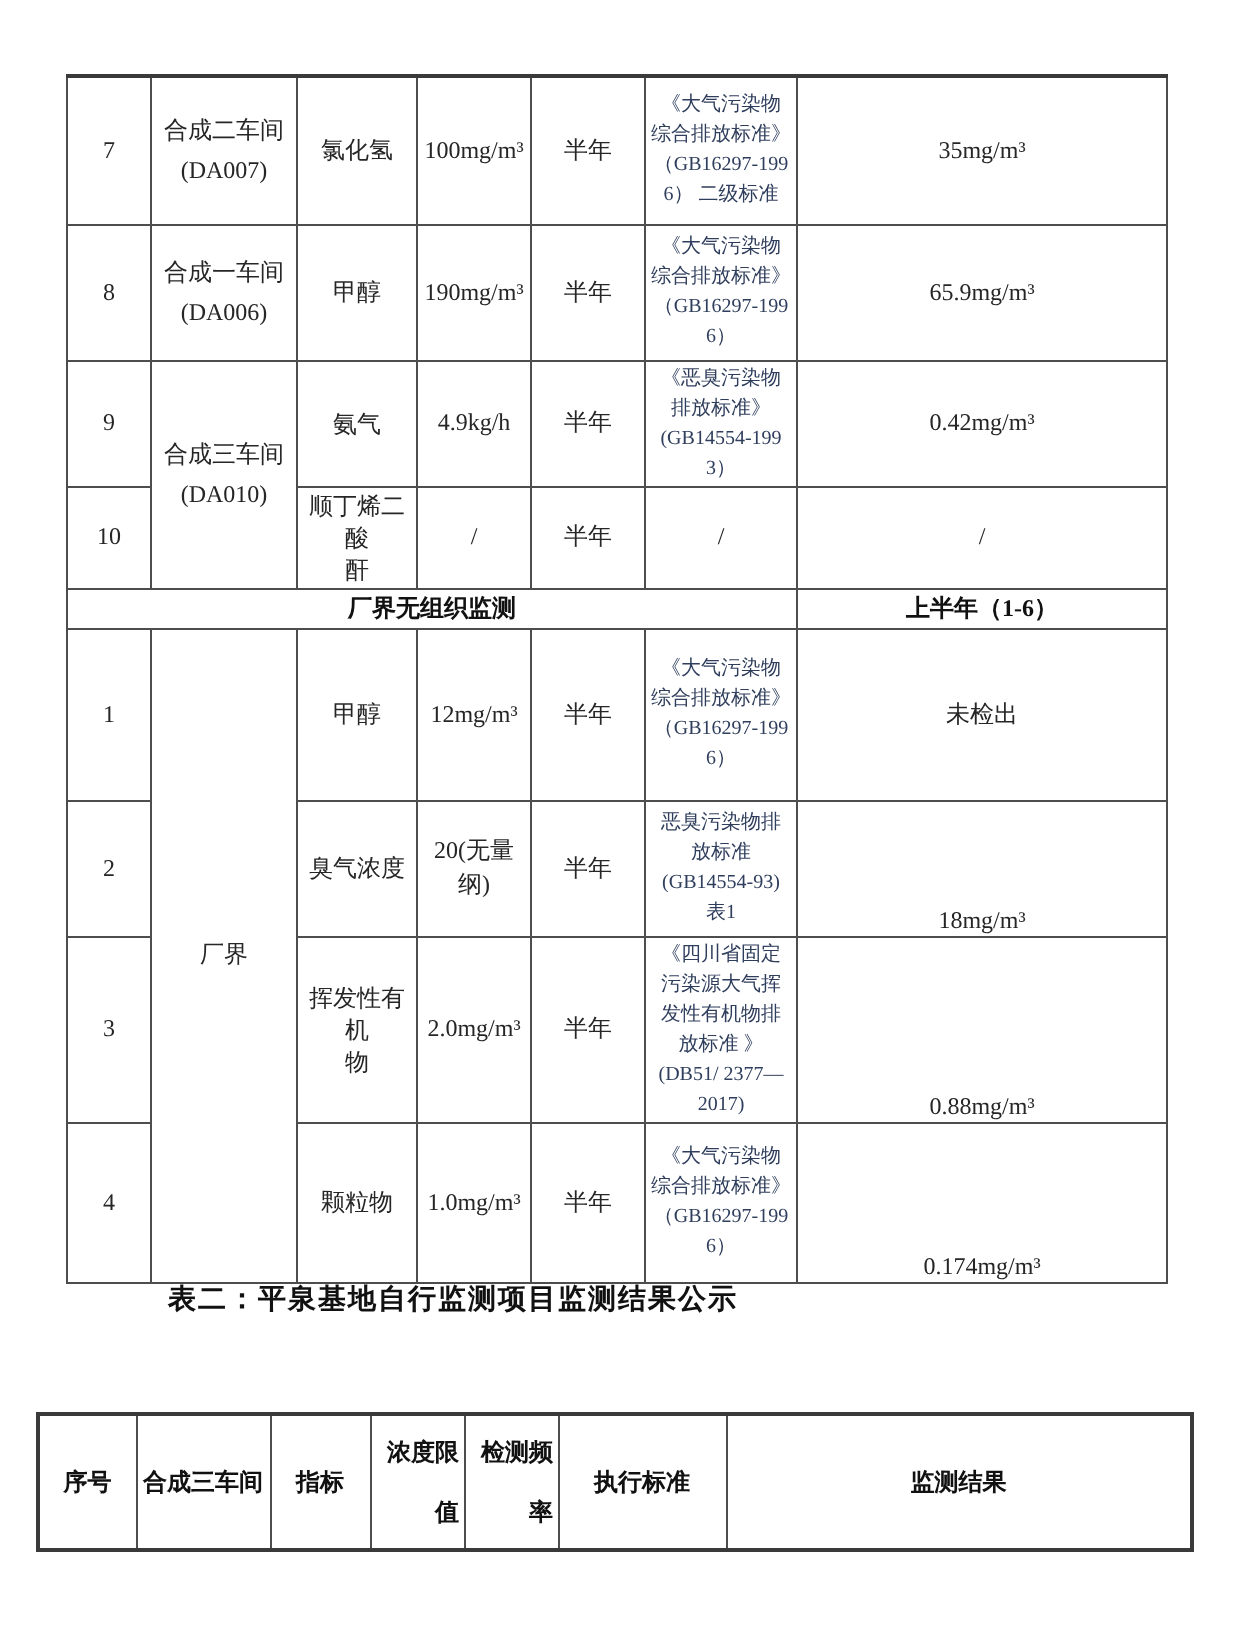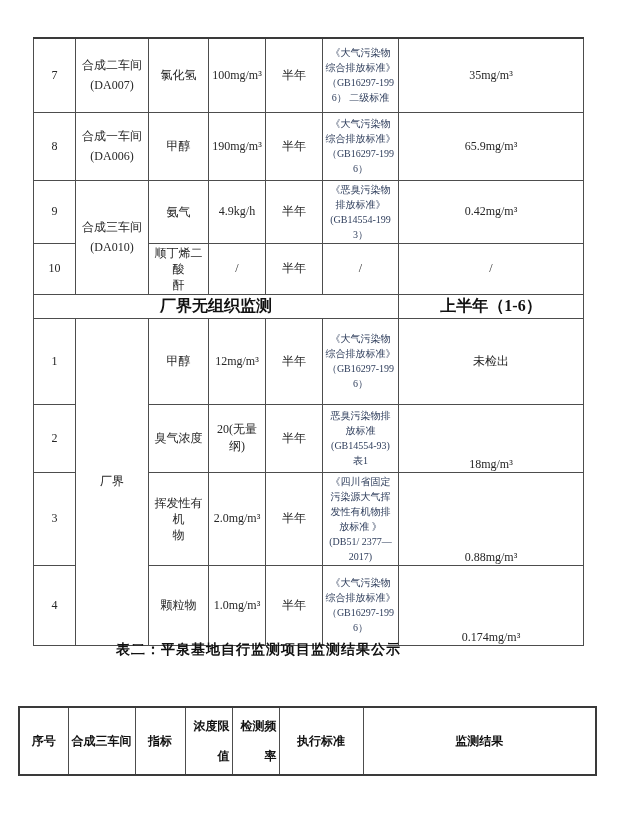--- a/index.html
+++ b/index.html
@@ -14,25 +14,25 @@
   
   #t1 { position:absolute; left:33px; top:37px; width:550px; }
   #t1 { border-top:2px solid #3a3a3a; }
   .pre { white-space:pre-line;text-align:right; }
   .shop { font-weight:normal; font-size:12px; line-height:20px; white-space:pre-line; }
   .ind  { line-height:16px; white-space:pre-line;margin-top:17px; }
   .std  { font-size:10px; line-height:15px; color:#2f3e5c; white-space:pre-line; }
   .slash { color:#262626; font-size:12px; }
   .res  { font-size:12px; }
   .res-bottom { vertical-align:bottom; padding-bottom:0; }
-  .divider td { font-weight:bold; font-size:16px; color:#111; }
+  .divider td { font-weight:bold; font-size:12px; color:#111; }
 
   
   .caption { position:absolute; left:84px; top:641px; font-size:14px; font-weight:bold;
-             color:#111; letter-spacing:1px;margin-left:32px; }
+             color:#111; letter-spacing:1px; }
 
   
   #t2 { position:absolute; left:18px; top:706px; width:577px; border:2px solid #3a3a3a; }
   #t2 td { font-weight:bold; font-size:12px; line-height:30px; color:#111;
            vertical-align:middle; }
 </style>
 </head>
 <body>
 
 <div class="page">

